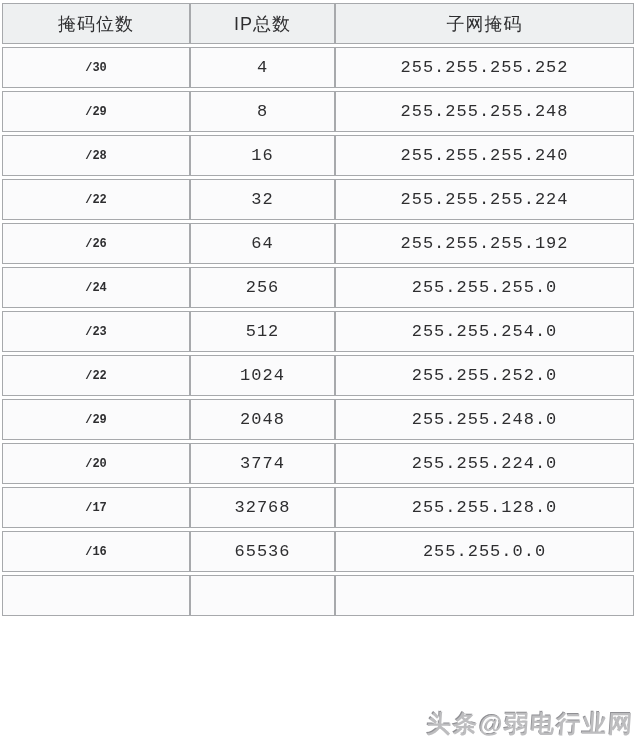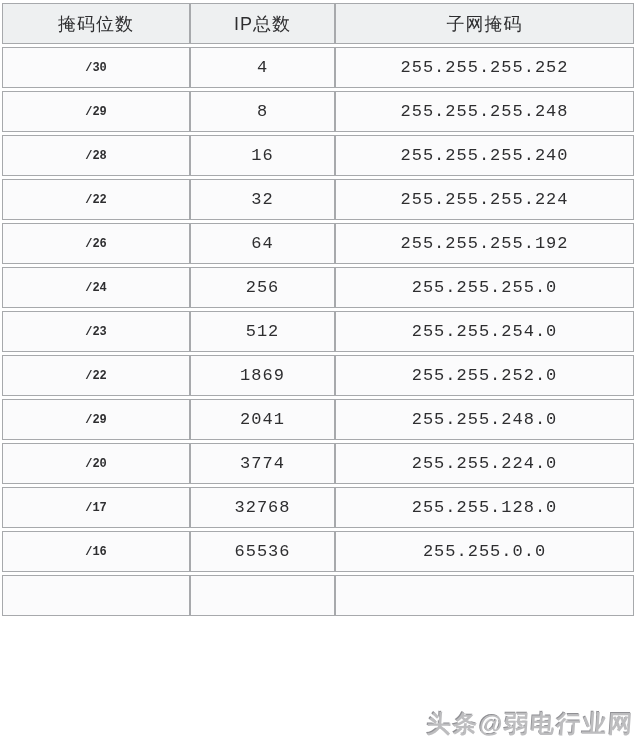--- a/index.html
+++ b/index.html
@@ -112,26 +112,26 @@
         <td class="count-cell">256</td>
         <td class="mask-cell">255.255.255.0</td>
       </tr>
       <tr>
         <td class="bits-cell">/23</td>
         <td class="count-cell">512</td>
         <td class="mask-cell">255.255.254.0</td>
       </tr>
       <tr>
         <td class="bits-cell">/22</td>
-        <td class="count-cell">1869</td>
+        <td class="count-cell">1024</td>
         <td class="mask-cell">255.255.252.0</td>
       </tr>
       <tr>
         <td class="bits-cell">/29</td>
-        <td class="count-cell">2041</td>
+        <td class="count-cell">2048</td>
         <td class="mask-cell">255.255.248.0</td>
       </tr>
       <tr>
         <td class="bits-cell">/20</td>
         <td class="count-cell">3774</td>
         <td class="mask-cell">255.255.224.0</td>
       </tr>
       <tr>
         <td class="bits-cell">/17</td>
         <td class="count-cell">32768</td>

